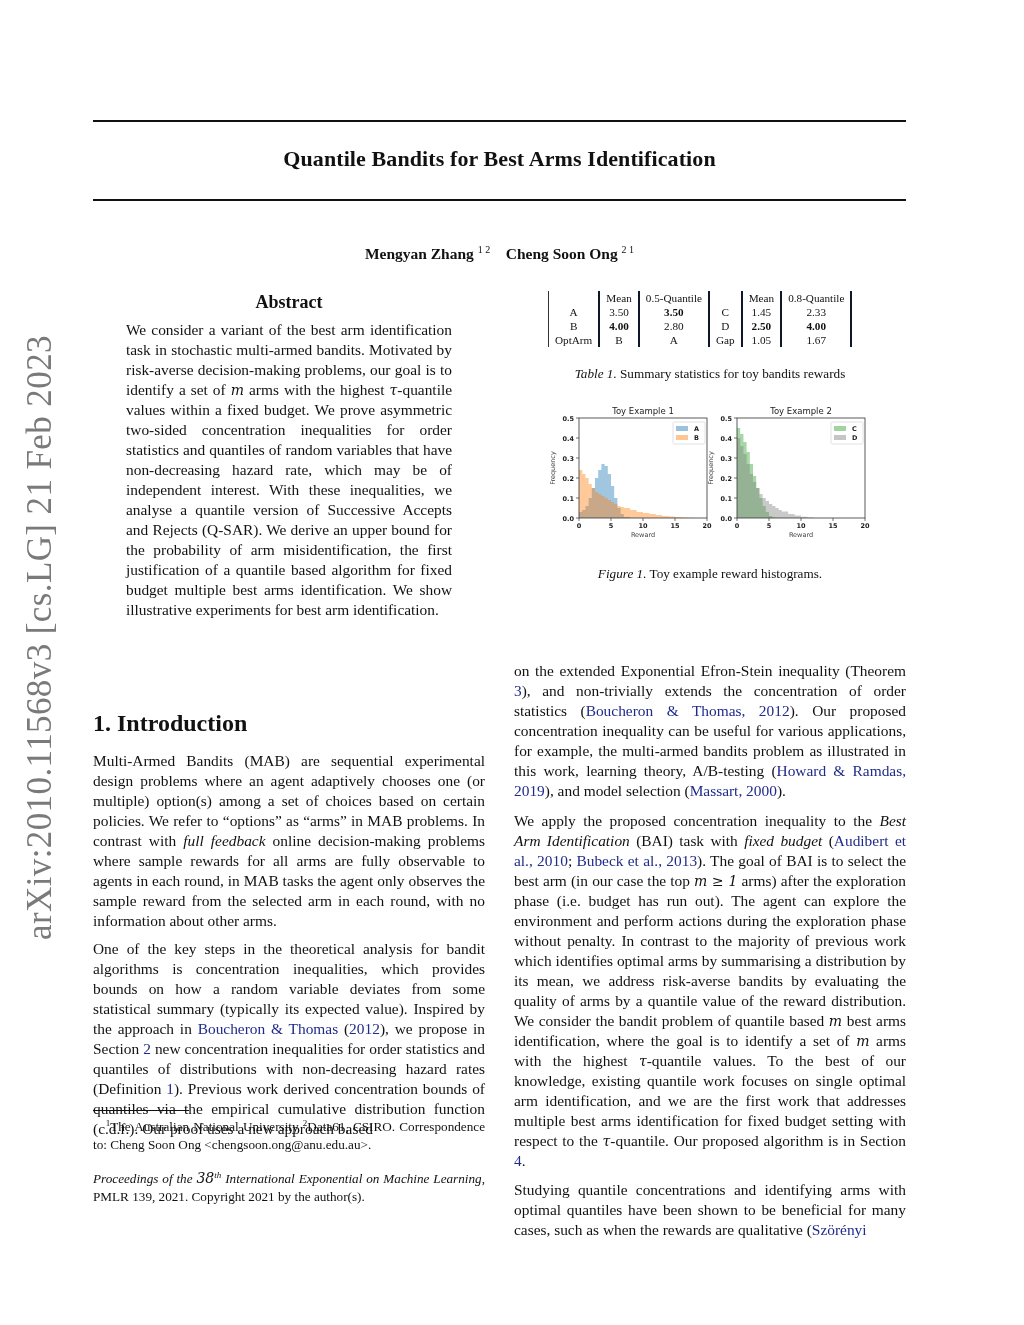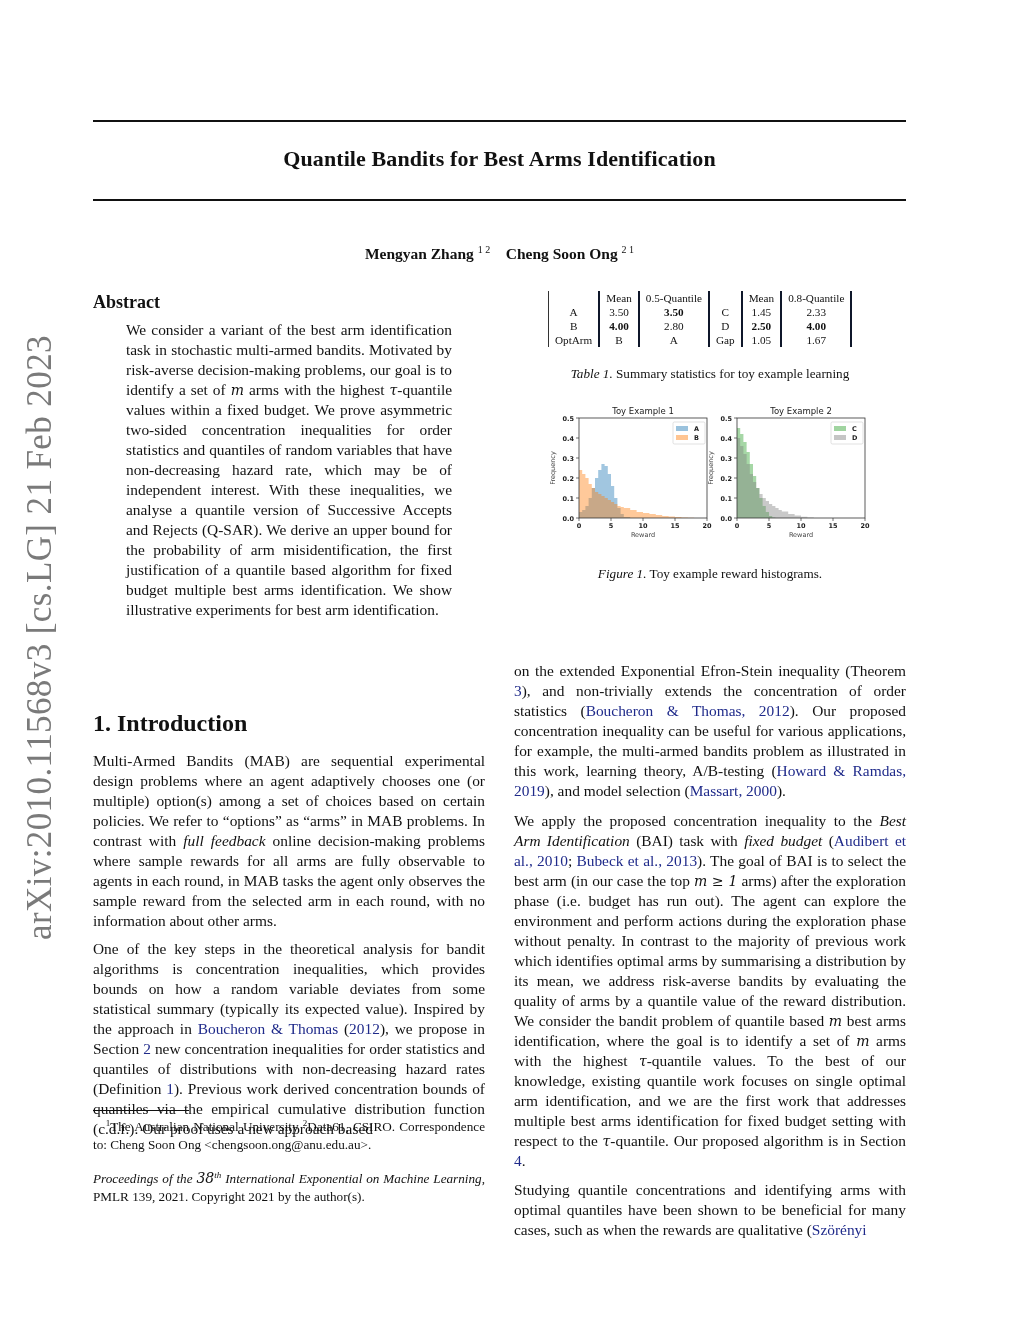--- a/index.html
+++ b/index.html
@@ -12,21 +12,21 @@
            font-weight: bold; font-size: 22px; letter-spacing: 0.1px; }
   #authors { position: absolute; top: 236px; left: 93px; width: 813px; text-align: center;
              font-weight: bold; font-size: 15.5px; margin-top: 8px; }
   #authors sup { font-weight: normal; font-size: 10px; vertical-align: 6px; }
   #arxiv { position: absolute; left: 20px; top: 940px; transform-origin: 0 0; transform: rotate(-90deg);
            font-size: 35px; color: #7a7a7a; white-space: nowrap; letter-spacing: 0.4px; }
   .col-left { position: absolute; left: 93px; width: 392px; }
   .col-right { position: absolute; left: 514px; width: 392px; }
   .para { font-size: 15.4px; line-height: 20px; text-align: justify; hyphens: manual; margin-top: 39px; }
   .cite { color: #1f2a8a; }
-  #abstract-heading { position: absolute; top: 292px; left: 93px; width: 392px; 
+  #abstract-heading { position: absolute; top: 292px; left: 93px; width: 392px; text-align: center;
                       font-weight: bold; font-size: 18px; }
   #abstract-body { position: absolute; top: 320px; left: 126px; width: 326px; font-size: 15.4px;
                    line-height: 20px; text-align: justify; }
   #intro-heading { position: absolute; top: 678px; left: 93px; font-weight: bold; font-size: 24px; margin-top: 32px; }
   #intro-p1 { top: 712px; }
   #intro-p2 { top: 900px; }
   .math { font-style: italic; font-family: "DejaVu Serif", serif; font-size: 14px; }
   #footnote-rule { position: absolute; left: 93px; top: 1110px; width: 96px; height: 1px; background: #111; }
   #footnote { position: absolute; left: 93px; top: 1114px; width: 392px; font-size: 13.2px; line-height: 18px; text-align: justify; }
   #footnote sup { font-size: 9px; }
@@ -102,21 +102,21 @@
   <tr>
     <td class="bl br">OptArm</td>
     <td class="br">B</td>
     <td class="br">A</td>
     <td class="br">Gap</td>
     <td class="br">1.05</td>
     <td class="br">1.67</td>
   </tr>
 </tbody>
   </table>
-<div id="table-caption"><span class="cap-label">Table 1.</span><span> Summary statistics for toy example learning</span></div>
+<div id="table-caption"><span class="cap-label">Table 1.</span><span> Summary statistics for toy bandits rewards</span></div>
 
 <svg id="fig1" width="330" height="140" font-family="DejaVu Sans, sans-serif">
     <g>
       <text x="100" y="10" text-anchor="middle" font-size="8.5" fill="#222">Toy Example 1</text>
       <path d="M 36 114 L 36 108 L 39.2 108 L 39.2 106 L 42.4 106 L 42.4 102 L 45.6 102 L 45.6 94 L 48.8 94 L 48.8 84 L 52 84 L 52 74 L 55.2 74 L 55.2 66 L 58.4 66 L 58.4 60 L 61.6 60 L 61.6 62 L 64.8 62 L 64.8 70 L 68 70 L 68 82 L 71.2 82 L 71.2 94 L 74.4 94 L 74.4 104 L 77.6 104 L 77.6 110 L 80.8 110 L 80.8 113 L 87.2 113 L 87.2 114 L 93.6 114 L 93.6 114 L 100 114 L 100 114 L 106.4 114 L 106.4 114 L 112.8 114 L 112.8 114 L 119.2 114 L 119.2 114 L 125.6 114 L 125.6 114 L 132 114 L 132 114 L 138.4 114 L 138.4 114 L 144.8 114 L 144.8 114 L 151.2 114 L 151.2 114 L 157.6 114 L 157.6 114 L 164 114 L 164 114 Z" fill="#1f77b4" fill-opacity="0.42" stroke="none"></path>
       <path d="M 36 114 L 36 66 L 39.2 66 L 39.2 70 L 42.4 70 L 42.4 74 L 45.6 74 L 45.6 80 L 48.8 80 L 48.8 84 L 52 84 L 52 88 L 55.2 88 L 55.2 90 L 58.4 90 L 58.4 92 L 61.6 92 L 61.6 94 L 64.8 94 L 64.8 96 L 68 96 L 68 98 L 71.2 98 L 71.2 100 L 74.4 100 L 74.4 102 L 77.6 102 L 77.6 103 L 80.8 103 L 80.8 104 L 87.2 104 L 87.2 106 L 93.6 106 L 93.6 108 L 100 108 L 100 109 L 106.4 109 L 106.4 110 L 112.8 110 L 112.8 111 L 119.2 111 L 119.2 112 L 125.6 112 L 125.6 112.6 L 132 112.6 L 132 113 L 138.4 113 L 138.4 113.4 L 144.8 113.4 L 144.8 113.8 L 151.2 113.8 L 151.2 114 L 157.6 114 L 157.6 114 L 164 114 L 164 114 Z" fill="#ff7f0e" fill-opacity="0.42" stroke="none"></path>
       <rect x="36" y="14" width="128" height="100" fill="none" stroke="#333" stroke-width="0.8"></rect>
       <line x1="33" x2="36" y1="114" y2="114" stroke="#333" stroke-width="0.7"></line>
       <text x="31" y="116.5" text-anchor="end" font-size="6.5" font-weight="bold" fill="#222">0.0</text>
       <line x1="33" x2="36" y1="94" y2="94" stroke="#333" stroke-width="0.7"></line>

